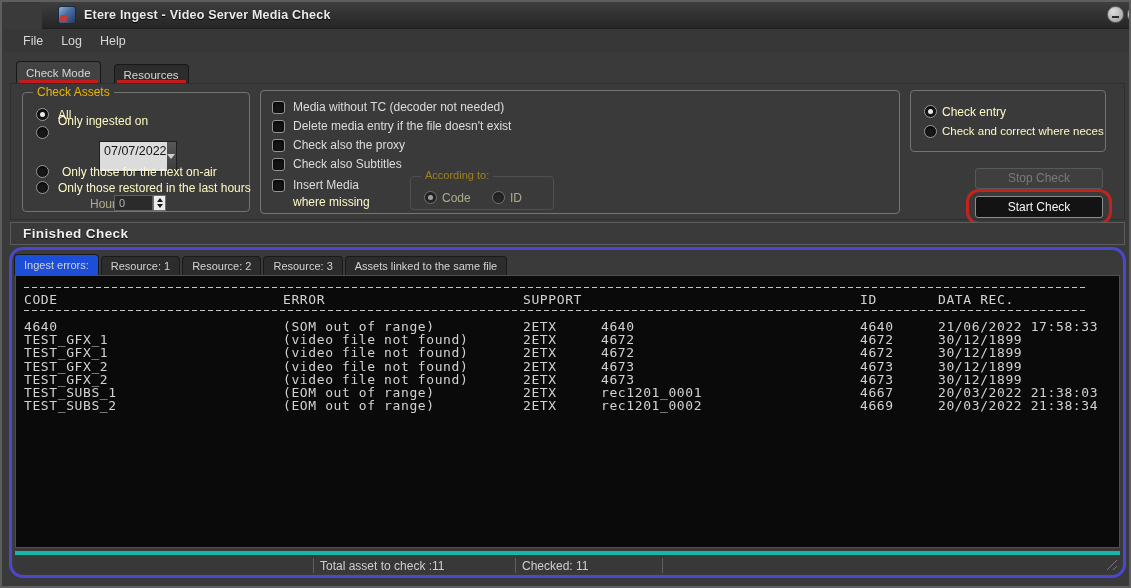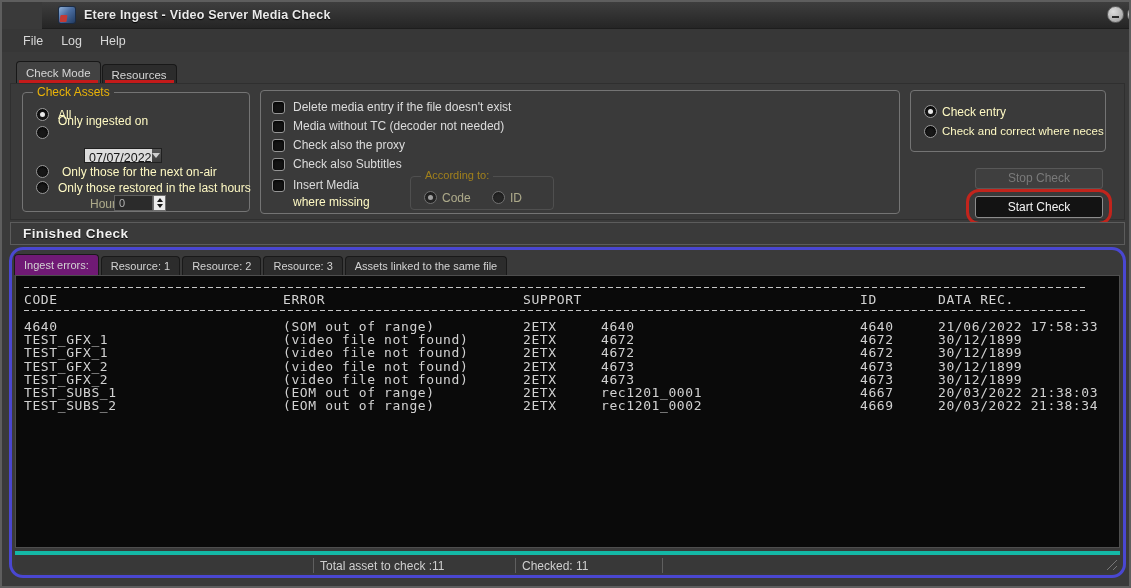--- a/index.html
+++ b/index.html
@@ -25,41 +25,41 @@
     background:radial-gradient(circle at 35% 30%,#dedede,#9a9a9a);
     border:1px solid #646464;display:flex;align-items:center;justify-content:center;cursor:default;}
   .glyph-min{width:7px;height:2px;background:#2b2b2b;margin-top:5px;}
   .glyph-max{width:7px;height:7px;border:2px solid #2b2b2b;}
   .glyph-close{font-size:10px;font-weight:bold;color:#2b2b2b;line-height:1;}
   
   .menubar{position:absolute;left:0;top:27px;width:100%;height:23px;background:#373737;
     display:flex;align-items:center;padding-left:12px;gap:0;}
   .menu-item{padding:0 9px;color:#d8d8d8;font-size:12.5px;}
   
-  .toptabs{position:absolute;left:14px;top:59px;display:flex;align-items:flex-end;gap:1px;}
+  .toptabs{position:absolute;left:14px;top:59px;display:flex;align-items:flex-end;gap:13px;}
   .ttab{position:relative;height:20px;padding:0 9px;background:#2c2c2c;border:1px solid #181818;border-bottom:none;
     border-radius:4px 4px 0 0;color:#d5d5d5;font-size:11.5px;display:flex;align-items:center;}
   .ttab.on{height:23px;background:#424242;}
   .ttab::after{content:"";position:absolute;left:2px;right:2px;bottom:1px;height:3px;background:#c41a1a;}
   .tabpage{position:absolute;left:8px;top:81px;width:1115px;height:137px;border:1px solid #2f2f2f;background:#3a3a3a;}
   
   .group{position:absolute;border:1px solid #747474;border-radius:4px;}
   .legend{position:absolute;top:-8px;left:10px;background:#3a3a3a;padding:0 4px;color:#eab308;}
   
   .radio{position:absolute;width:13px;height:13px;border-radius:50%;background:#181818;
     border:1px solid #9a9a9a;box-shadow:inset 0 1px 3px #000;}
   .radio.on::after{content:"";position:absolute;left:3px;top:3px;width:5px;height:5px;border-radius:50%;background:#e9e9e9;}
   .rlabel{position:absolute;color:#fef9c3;white-space:nowrap;}
   .checkbox{width:13px;height:13px;background:#131313;border:1px solid #969696;border-radius:3px;
     box-shadow:inset 0 1px 3px #000;flex:none;}
   .cbrow{display:flex;align-items:flex-start;gap:8px;height:13px;margin-bottom:6px;}
   .cblabel{color:#dcdcdc;white-space:nowrap;line-height:13px;}
   .dim{opacity:.58;}
   
-  .datecombo{position:absolute;left:82px;top:139px;width:78px;height:15px;border:1px solid #202020;display:flex;margin-top:7px;}
+  .datecombo{position:absolute;left:97px;top:139px;width:78px;height:31px;border:1px solid #202020;display:flex;}
   .datefield{flex:1;background:#dcdcdc;color:#161616;font-size:12.5px;padding:2px 0 0 4px;}
   .datebtn{width:17px;background:linear-gradient(#585858,#3c3c3c);display:flex;align-items:center;justify-content:center;}
   .arrow-down{width:0;height:0;border-left:4px solid transparent;border-right:4px solid transparent;border-top:5px solid #cfcfcf;}
   .hours-input{position:absolute;left:112px;top:193px;width:39px;height:16px;background:#2b2b2b;border:1px solid #5e5e5e;
     color:#b3b3b3;font-size:11px;padding:1px 0 0 4px;}
   .spinner{position:absolute;left:151px;top:193px;width:13px;height:16px;background:#ececec;border:1px solid #6e6e6e;
     display:flex;flex-direction:column;align-items:center;justify-content:space-evenly;}
   .tri-up{width:0;height:0;border-left:3.5px solid transparent;border-right:3.5px solid transparent;border-bottom:4px solid #181818;}
   .tri-down{width:0;height:0;border-left:3.5px solid transparent;border-right:3.5px solid transparent;border-top:4px solid #181818;}
   
@@ -69,21 +69,21 @@
   .annot-red{position:absolute;left:964px;top:187px;width:146px;height:36px;border:3px solid #c2241c;border-radius:13px;pointer-events:none;}
   .annot-blue{position:absolute;left:7px;top:245px;width:1117px;height:331px;border:3px solid #4a47d1;border-radius:14px;pointer-events:none;}
   
   .finishedbar{position:absolute;left:8px;top:220px;width:1115px;height:23px;border:1px solid #5c5c5c;background:#3a3a3a;}
   .finished-label{position:absolute;left:12px;top:3px;font-weight:bold;font-size:13.5px;color:#f0f0f0;letter-spacing:.4px;
     text-shadow:0 1px 1px #000;}
   
   .rtabs{position:absolute;left:12px;top:252px;display:flex;align-items:flex-end;gap:2px;}
   .rtab{height:19px;padding:0 9px;background:#2c2c2c;border:1px solid #191919;border-bottom:none;border-radius:4px 4px 0 0;
     color:#d2d2d2;font-size:11px;display:flex;align-items:center;white-space:nowrap;}
-  .rtab.on{height:21px;background:#701a75;}
+  .rtab.on{height:21px;background:#1d4ed8;}
   
   .report{position:absolute;left:13px;top:273px;width:1105px;height:273px;background:#0a0a0a;border:1px solid #4e4e4e;
     font-family:"DejaVu Sans Mono",monospace;font-size:13px;letter-spacing:.6px;color:#d2d2d2;overflow:hidden;}
   .dashline{position:absolute;left:8px;width:1064px;height:1px;
     background:repeating-linear-gradient(90deg,#c6c6c6 0 5px,transparent 5px 8px);}
   .rheader{position:absolute;left:0;top:16px;width:100%;height:14px;}
   .rrows{position:absolute;left:0;top:43px;width:100%;}
   .rrow{position:relative;height:13.2px;}
   .rc{position:absolute;white-space:nowrap;top:0;}
   .c0{left:8px;} .c1{left:267px;} .c2{left:507px;} .c3{left:585px;} .c4{left:844px;} .c5{left:922px;}
@@ -156,26 +156,26 @@
   <div class="spinner">
     <span class="tri-up"></span>
     <span class="tri-down"></span>
   </div>
 
   <div class="group" style="left:258px;top:88px;width:640px;height:124px;"></div>
   <div style="position:absolute;left:270px;top:99px;">
 
       <div class="cbrow">
         <span class="checkbox"></span>
-        <span class="cblabel">Delete media entry if the file doesn't exist</span>
+        <span class="cblabel">Media without TC (decoder not needed)</span>
       </div>
 
       <div class="cbrow">
         <span class="checkbox"></span>
-        <span class="cblabel">Media without TC (decoder not needed)</span>
+        <span class="cblabel">Delete media entry if the file doesn't exist</span>
       </div>
 
       <div class="cbrow">
         <span class="checkbox"></span>
         <span class="cblabel">Check also the proxy</span>
       </div>
 
       <div class="cbrow">
         <span class="checkbox"></span>
         <span class="cblabel">Check also Subtitles</span>

